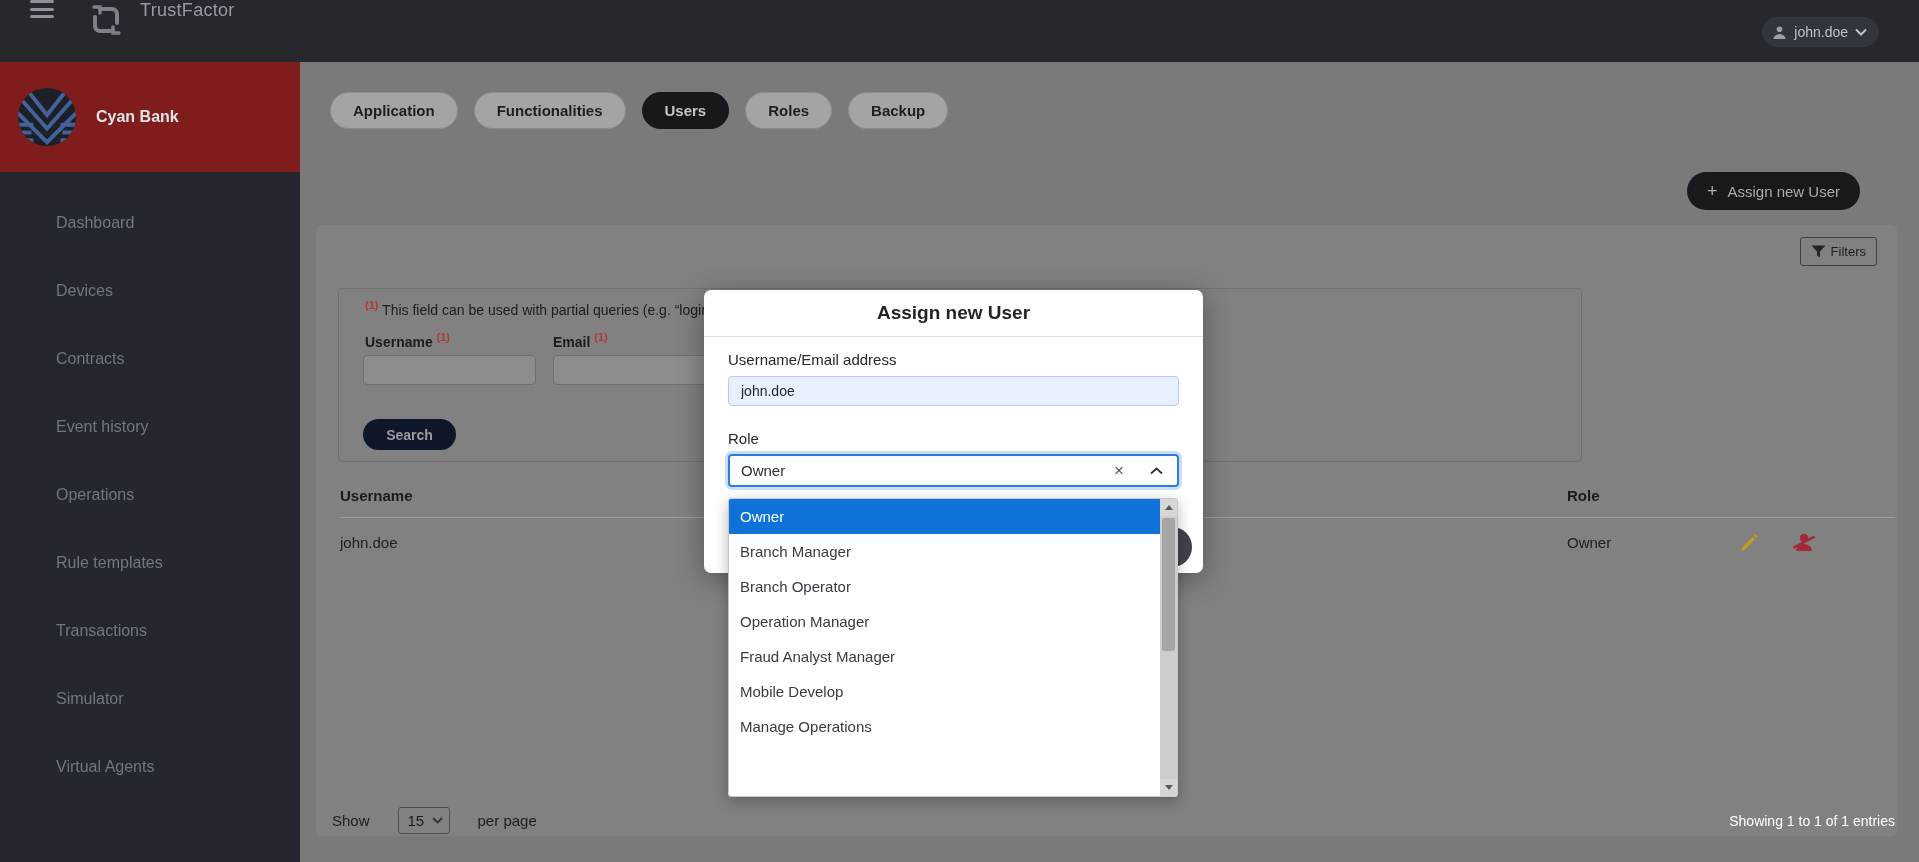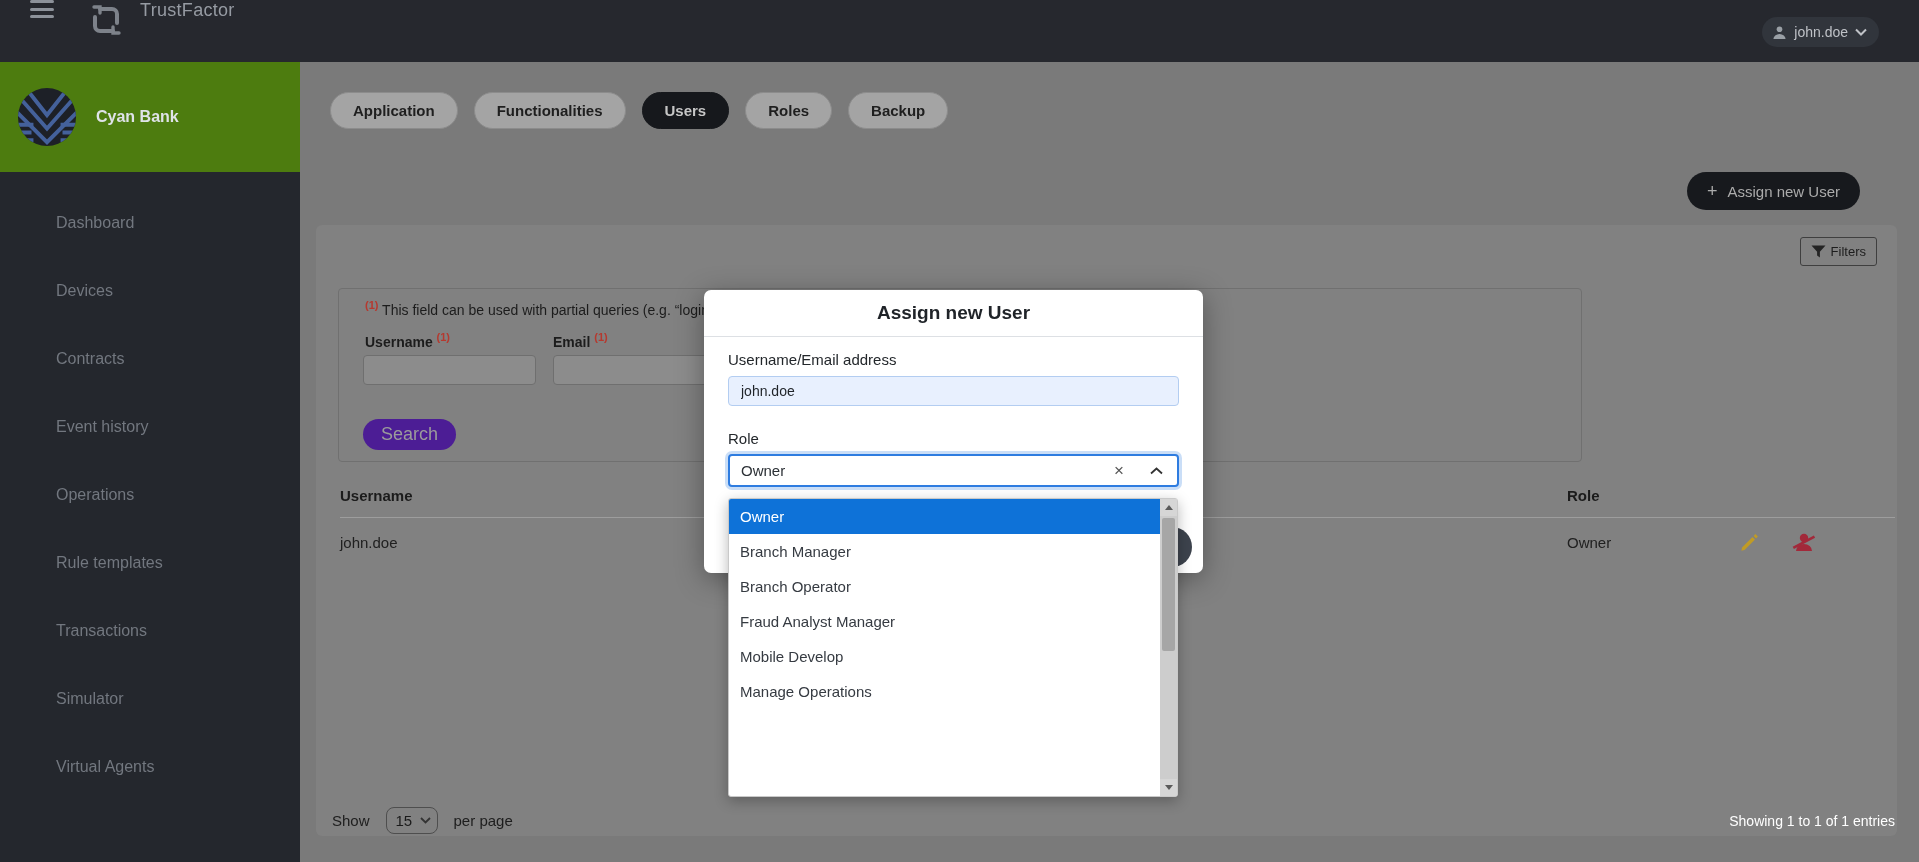--- a/index.html
+++ b/index.html
@@ -9,21 +9,21 @@
   
   .topbar { position:absolute; left:0; top:0; width:1919px; height:62px; background:#26282e; display:flex; align-items:flex-start; z-index:30; }
   .hamburger { width:24px; height:18px; margin-left:30px; display:flex; flex-direction:column; justify-content:space-between; cursor:pointer; }
   .hamburger span { display:block; height:3px; border-radius:2px; background:#8d929a; }
   .brand-logo { margin-left:32px; }
   .brand-name { margin-left:14px; font-size:18px; color:#969ba3; letter-spacing:.3px; }
   .user-pill { position:absolute; right:40px; top:17px; height:30px; padding:0 12px 0 10px; background:#31353c; border-radius:16px; display:flex; align-items:center; gap:7px; color:#bfc2c7; font-size:14px; cursor:pointer; }
 
   
   .sidebar { position:absolute; left:0; top:62px; width:300px; height:800px; background:#24272d; z-index:20; }
-  .bank-brand { height:110px; background:#4d7c0f; display:flex; align-items:center;text-align:right; }
+  .bank-brand { height:110px; background:#7f1d1d; display:flex; align-items:center;text-align:right; }
   .bank-logo { margin-left:16px; }
   .bank-name { margin-left:18px; font-size:16px; font-weight:bold; color:#dfe3e8; }
   .menu { position:absolute; left:56px; top:150px; list-style:none; }
   .menu li { font-size:16px; color:#72777f; line-height:22px; margin-bottom:46px; cursor:pointer; }
 
   
   .main { position:absolute; left:300px; top:62px; width:1619px; height:800px; background:#7a7a7a; }
   .card { position:absolute; left:16px; top:163px; right:22px; bottom:26px; background:#818181; border-radius:6px; }
 
   .tabs { position:absolute; left:30px; top:30px; display:flex; gap:16px;text-align:right; }
@@ -33,29 +33,29 @@
   .assign-btn { position:absolute; right:59px; top:110px; height:38px; padding:0 20px; border-radius:19px; background:#17191d; color:#ababab; font-size:15px; display:flex; align-items:center; gap:10px; cursor:pointer; }
   .assign-btn .plus { font-size:18px; line-height:1; }
 
   .filters-btn { position:absolute; right:42px; top:175px; height:29px; padding:0 10px; border:1px solid #3f3f3f; border-radius:3px; display:flex; align-items:center; gap:5px; font-size:13px; color:#1d1d1d; cursor:pointer; }
 
   .filter-panel { position:absolute; left:38px; top:226px; width:1244px; height:174px; border:1px solid #707070; border-radius:4px; }
   .hint { position:absolute; left:26px; top:10px; font-size:14px; color:#1c1c1c; white-space:nowrap; }
   .req { color:#b5392f; font-size:11px; vertical-align:super; font-weight:bold; }
   .f-label { position:absolute; font-size:14px; font-weight:600; color:#1c1c1c; }
   .f-input { position:absolute; width:173px; height:30px; background:#8c8c8c; border:1px solid #6f6f6f; border-radius:4px; }
-  .search-btn { position:absolute; left:24px; top:130px; width:93px; height:31px; border-radius:16px; background:#4c1d95; color:#9b9b9b; font-size:18px; border:none; cursor:pointer; }
+  .search-btn { position:absolute; left:24px; top:130px; width:93px; height:31px; border-radius:16px; background:#0f172a; color:#9b9b9b; font-size:14px; border:none; cursor:pointer;font-weight:bold; }
 
   .th { position:absolute; font-size:15px; font-weight:bold; color:#1b1b1b; }
   .table-divider { position:absolute; left:40px; top:455px; width:1555px; height:1px; background:#9d9d9d; }
   .td { position:absolute; font-size:15px; color:#202020; }
   .row-icon { position:absolute; cursor:pointer; }
 
-  .pager-show { position:absolute; left:32px; top:745px; display:flex; align-items:center; gap:16px; font-size:15px; color:#1d1d1d; }
-  .page-size { width:52px; height:27px; border:1px solid #4e4e4e; border-radius:8px; display:flex; align-items:center; justify-content:space-between; padding:0 6px 0 9px; font-size:15px; color:#1a1a1a; cursor:pointer; }
+  .pager-show { position:absolute; left:32px; top:745px; display:flex; align-items:center; gap:28px; font-size:15px; color:#1d1d1d; }
+  .page-size { width:52px; height:27px; border:1px solid #4e4e4e; border-radius:3px; display:flex; align-items:center; justify-content:space-between; padding:0 6px 0 9px; font-size:15px; color:#1a1a1a; cursor:pointer; }
   .pager-summary { position:absolute; right:24px; top:751px; font-size:14px; color:#ffffff; }
 
   
   .modal { position:absolute; left:704px; top:290px; width:499px; height:283px; background:#ffffff; border-radius:7px; box-shadow:0 6px 28px rgba(0,0,0,.35); z-index:50; }
   .modal-header { height:47px; border-bottom:1px solid #dde0e4; display:flex; align-items:center; justify-content:center; }
   .modal-title { font-size:19px; font-weight:700; color:#1f2328; }
   .m-label { position:absolute; left:24px; font-size:15px; color:#23272b; }
   .m-input { position:absolute; left:24px; top:86px; width:451px; height:30px; background:#e8f0fe; border:1px solid #b3cdf1; border-radius:4px; font-size:14px; color:#1f2328; padding-left:12px; font-family:"Liberation Sans",sans-serif; }
   .role-select { position:absolute; left:24px; top:164px; width:451px; height:33px; border:2px solid #2e7ce0; border-radius:4px; box-shadow:0 0 0 3px rgba(80,145,230,.30); display:flex; align-items:center; cursor:pointer; background:#fff; }
   .role-value { margin-left:11px; font-size:15px; color:#2c3136; flex:1; }
@@ -210,20 +210,21 @@
         <polyline points="1,6.5 6.5,1.5 12,6.5"></polyline>
       </svg>
   </div>
   <div class="submit-peek"></div>
 </div>
 
 <div class="dropdown">
   <div class="option selected">Owner</div>
   <div class="option">Branch Manager</div>
   <div class="option">Branch Operator</div>
+  <div class="option">Operation Manager</div>
   <div class="option">Fraud Analyst Manager</div>
   <div class="option">Mobile Develop</div>
   <div class="option">Manage Operations</div>
   <div class="scrollbar">
     <div class="sb-btn sb-up">
         <div class="tri-up"></div>
       </div>
     <div class="sb-thumb"></div>
     <div class="sb-btn sb-down">
         <div class="tri-down"></div>

